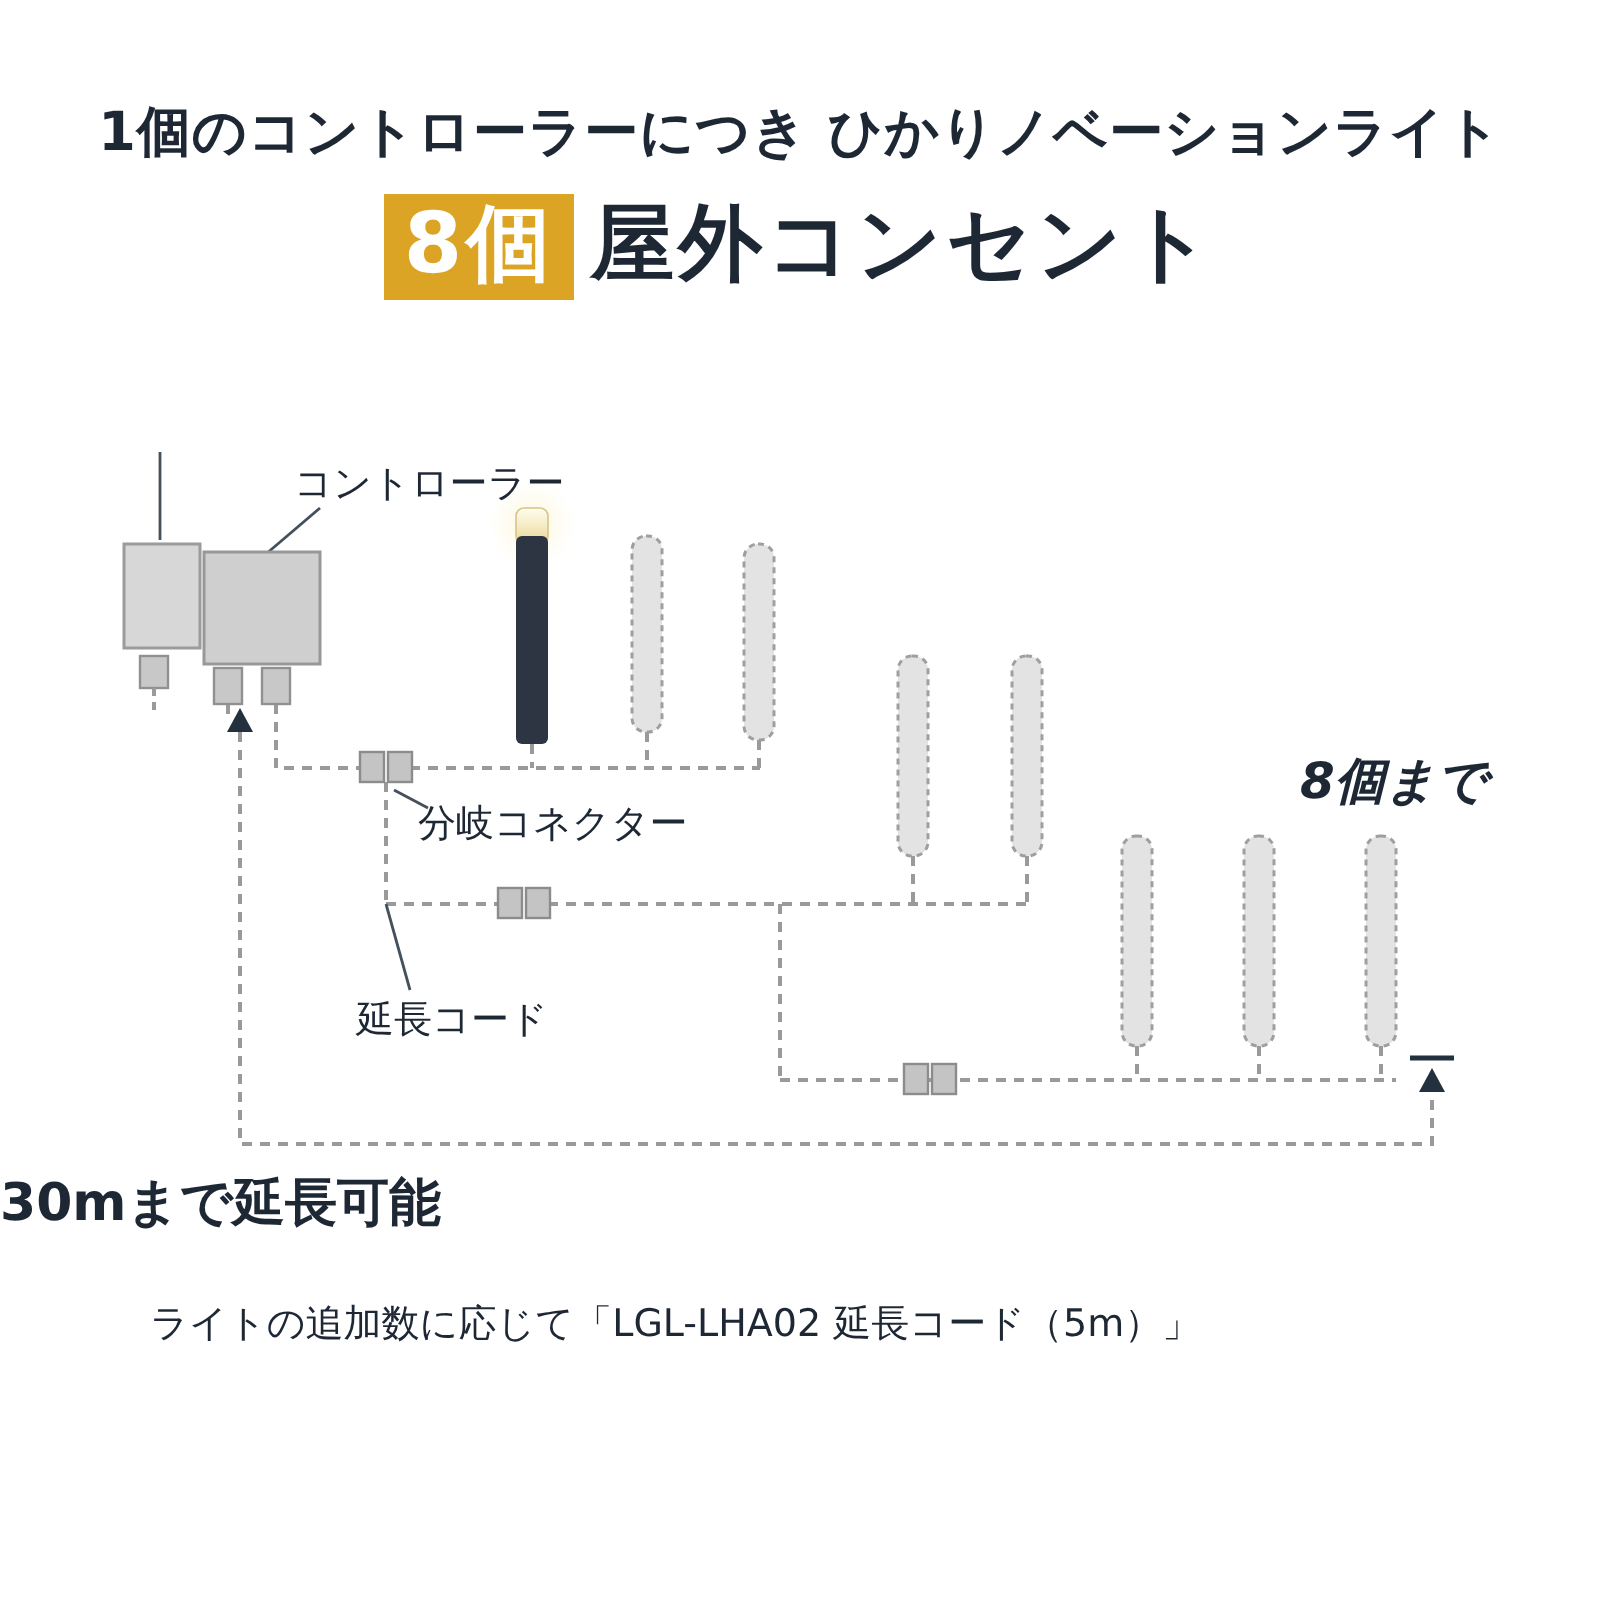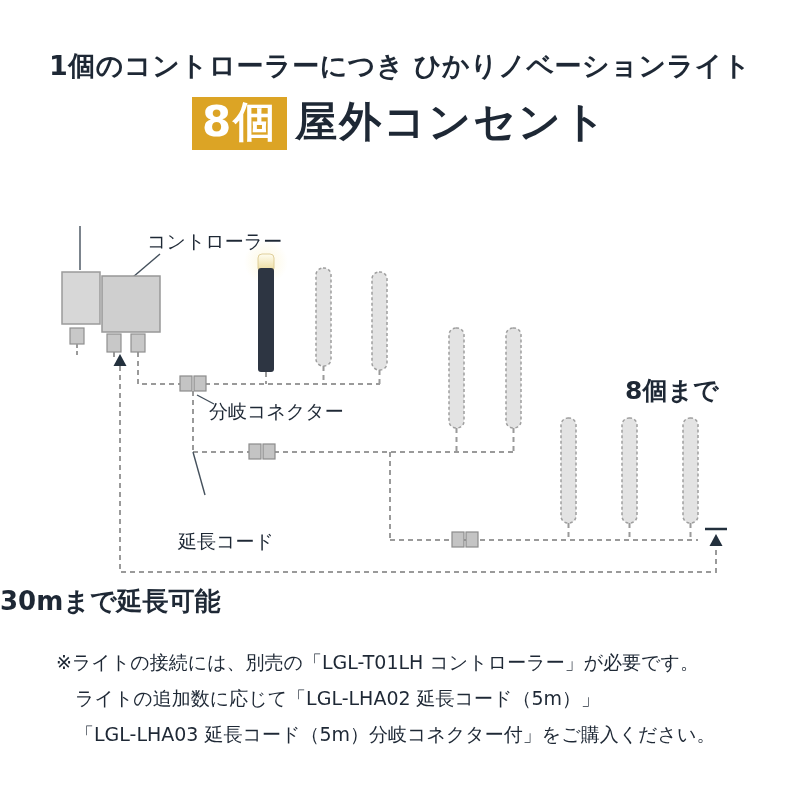--- a/index.html
+++ b/index.html
@@ -19,22 +19,22 @@
     background:#dca425;color:#ffffff;
     padding:1px 10px 4px;margin-right:8px;
     line-height:1.15;
     text-align:right;
   }
   svg.diagram{position:absolute;top:0;left:0;}
   .lbl{position:absolute;white-space:nowrap;}
   .lbl-outlet{left:36px;top:194px;font-size:20px;font-weight:700;}
   .lbl-controller{left:147px;top:229px;font-size:19px;}
   .lbl-branch{left:209px;top:399px;font-size:19px;}
-  .lbl-extension{left:178px;top:497px;font-size:19px;margin-top:32px;}
-  .lbl-max{left:625px;top:374px;font-size:25px;font-weight:700;}
+  .lbl-extension{left:178px;top:497px;font-size:19px;}
+  .lbl-max{left:650px;top:374px;font-size:25px;font-weight:700;font-style:italic;}
   .lbl-30m{left:0;right:0;top:584px;text-align:left;font-size:26px;font-weight:700;white-space:normal;}
   .footnote{position:absolute;left:56px;top:644px;right:30px;font-size:19px;line-height:1.9;}
   .footnote p{margin:0;}
   .footnote p.indent{padding-left:19px;}
 </style>
 </head>
 <body>
 
 <div class="page">
 
@@ -132,18 +132,16 @@
     </g>
   </svg>
 
   <div class="lbl lbl-branch">分岐コネクター</div>
   <div class="lbl lbl-controller">コントローラー</div>
   <div class="lbl lbl-extension">延長コード</div>
   <div class="lbl lbl-max">8個まで</div>
   <div class="lbl lbl-30m">30mまで延長可能</div>
 
   <div class="footnote">
-    <p>※ライトの接続には、別売の「LGL-T01LH コントローラー」が必要です。</p>
     <p class="indent">ライトの追加数に応じて「LGL-LHA02 延長コード（5m）」</p>
-    <p class="indent">「LGL-LHA03 延長コード（5m）分岐コネクター付」をご購入ください。</p>
   </div>
 
 </div>
 
 </body></html>

